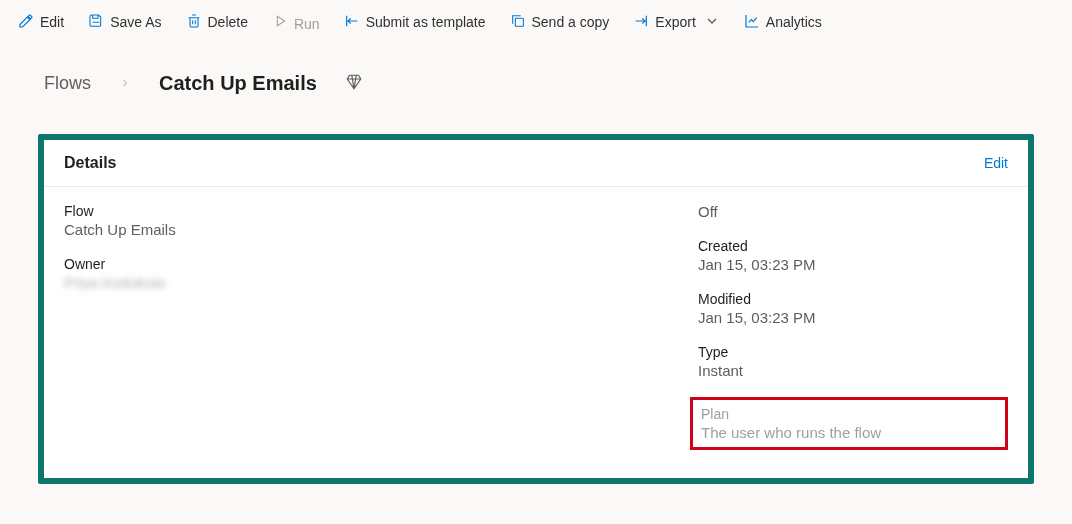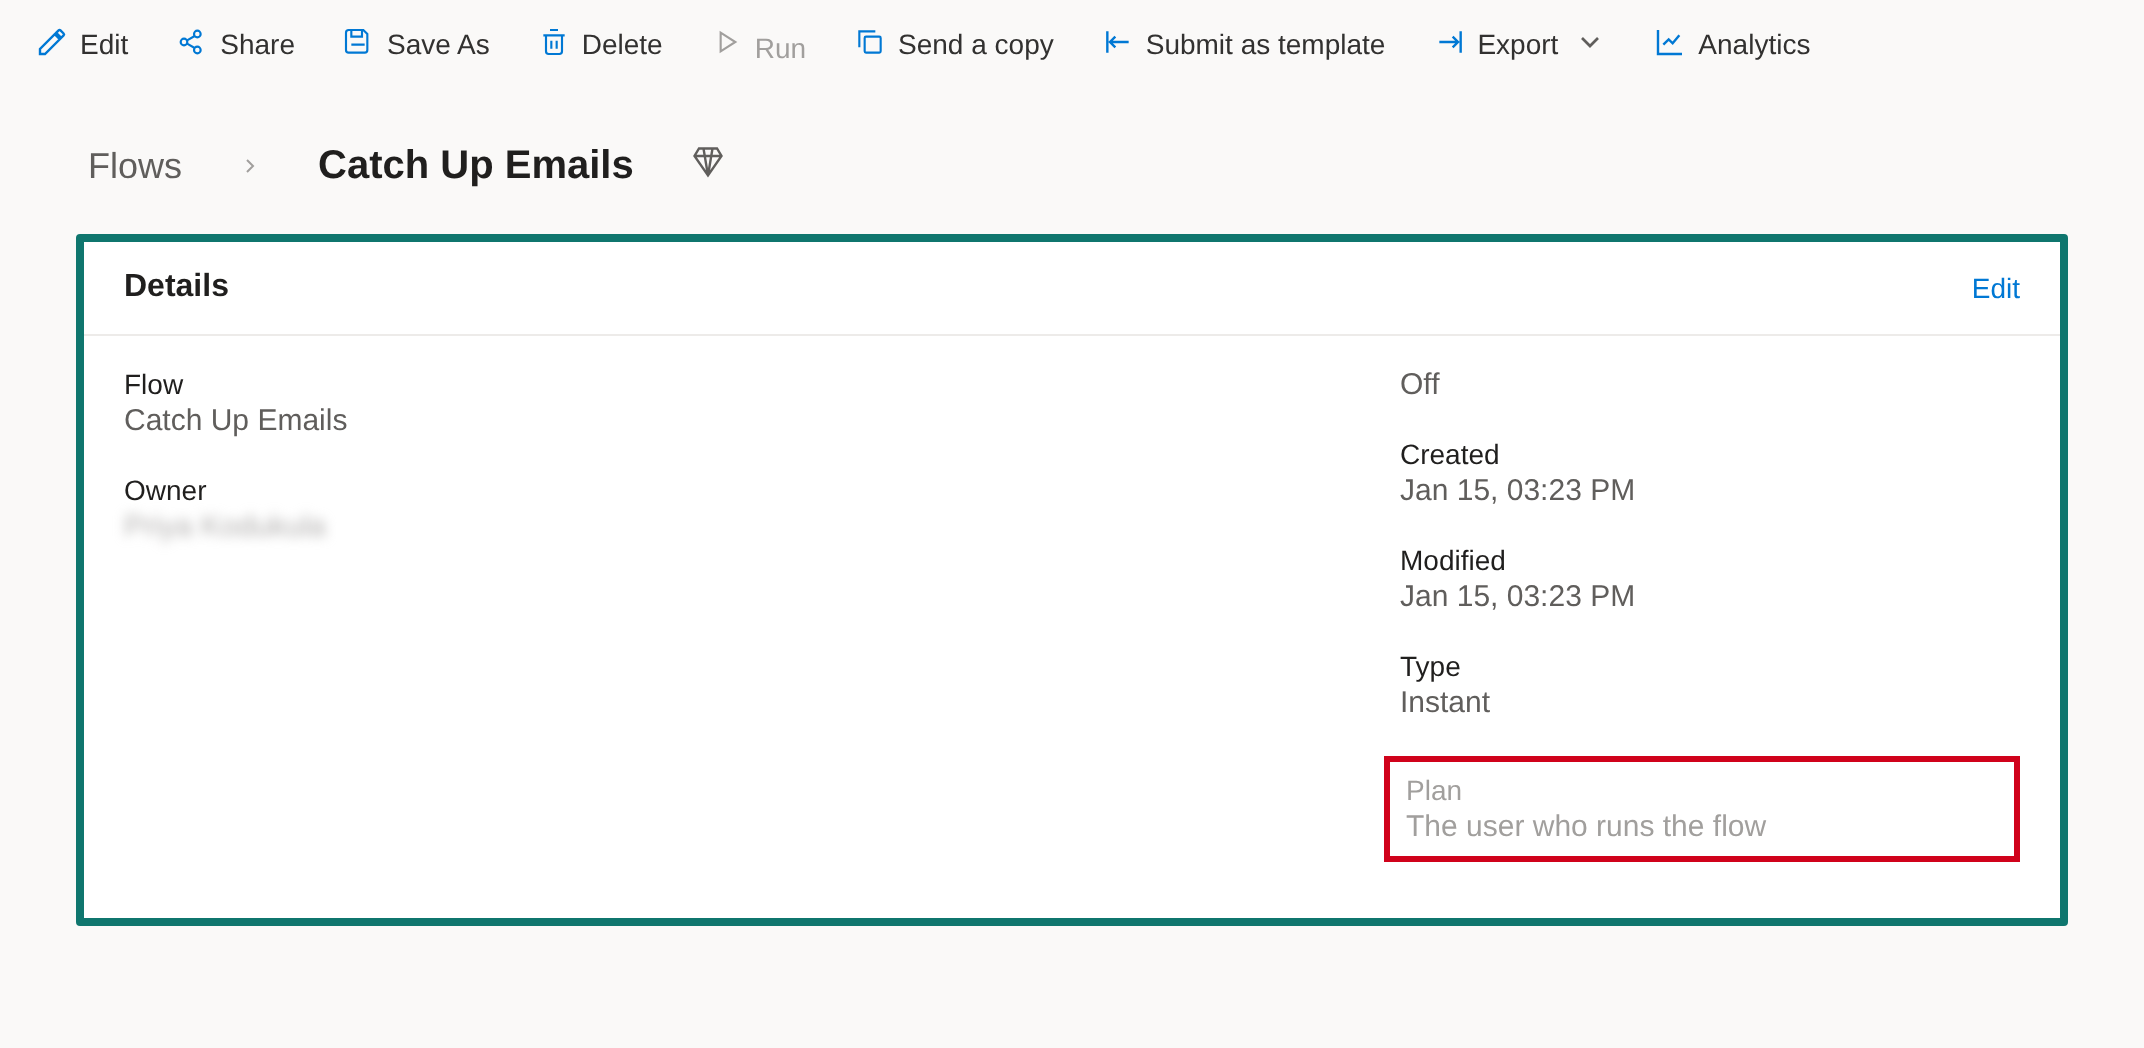--- a/index.html
+++ b/index.html
@@ -42,23 +42,23 @@
     }
     .breadcrumb .sep { color: #a19f9d; font-size: 14px; }
     .breadcrumb .current {
       font-size: 20px;
       font-weight: 700;
       color: #201f1e;
     }
     .diamond-icon svg { width: 18px; height: 18px; }
 
     .card {
-      margin: 0 38px;
+      margin: 17px 38px;
       background: #fff;
-      border: 4px solid #0f766e;
+      border: 6px solid #0f766e;
       border-radius: 2px;
     }
     .card-header {
       display: flex;
       justify-content: space-between;
       align-items: center;
       padding: 14px 20px;
       border-bottom: 1px solid #edebe9;
     }
     .card-title {
@@ -116,31 +116,20 @@
     <span>
       <svg class="icon-blue" viewBox="0 0 24 24" stroke-width="1.8">
           <path d="M3 17.25V21h3.75L17.81 9.94l-3.75-3.75L3 17.25zM20.71 7.04a1 1 0 0 0 0-1.41l-2.34-2.34a1 1 0 0 0-1.41 0l-1.83 1.83 3.75 3.75 1.83-1.83z"></path>
         </svg>
     </span>
     <span>Edit</span>
   </div>
   <div class="toolbar-item">
     <span>
       <svg class="icon-blue" viewBox="0 0 24 24" stroke-width="1.6">
-          <circle cx="6" cy="12" r="2.5"></circle>
-          <circle cx="16" cy="6" r="2.5"></circle>
-          <circle cx="16" cy="18" r="2.5"></circle>
-          <path d="M8 11l6-3.5M8 13l6 3.5"></path>
-        </svg>
-    </span>
-    <span>Share</span>
-  </div>
-  <div class="toolbar-item">
-    <span>
-      <svg class="icon-blue" viewBox="0 0 24 24" stroke-width="1.6">
           <path d="M5 3h11l3 3v12a2 2 0 0 1-2 2H5a2 2 0 0 1-2-2V5a2 2 0 0 1 2-2z"></path>
           <path d="M7 3v5h8V3M7 14h10"></path>
         </svg>
     </span>
     <span>Save As</span>
   </div>
   <div class="toolbar-item">
     <span>
       <svg class="icon-blue" viewBox="0 0 24 24" stroke-width="1.6">
           <path d="M4 7h16M9 3h6M6 7v12a2 2 0 0 0 2 2h8a2 2 0 0 0 2-2V7M10 11v6M14 11v6"></path>
@@ -148,37 +137,37 @@
     </span>
     <span>Delete</span>
   </div>
   <div class="toolbar-item disabled">
     <span>
       <svg class="icon-disabled" viewBox="0 0 24 24" stroke-width="1.6">
           <path d="M8 5v14l11-7z"></path>
         </svg>
     </span>
     <span>Run</span>
+  </div>
+  <div class="toolbar-item">
+    <span>
+      <svg class="icon-blue" viewBox="0 0 24 24" stroke-width="1.8">
+          <path d="M20 12H6M10 8l-4 4 4 4M4 4v16"></path>
+        </svg>
+    </span>
+    <span>Submit as template</span>
   </div>
   <div class="toolbar-item">
     <span>
       <svg class="icon-blue" viewBox="0 0 24 24" stroke-width="1.6">
           <rect x="8" y="8" width="12" height="12" rx="1"></rect>
           <path d="M4 16V4h12"></path>
         </svg>
     </span>
     <span>Send a copy</span>
-  </div>
-  <div class="toolbar-item">
-    <span>
-      <svg class="icon-blue" viewBox="0 0 24 24" stroke-width="1.8">
-          <path d="M20 12H6M10 8l-4 4 4 4M4 4v16"></path>
-        </svg>
-    </span>
-    <span>Submit as template</span>
   </div>
   <div class="toolbar-item">
     <span>
       <svg class="icon-blue" viewBox="0 0 24 24" stroke-width="1.8">
           <path d="M4 12h14M14 8l4 4-4 4M20 4v16"></path>
         </svg>
     </span>
     <span>Export</span>
     <span class="chevron">
       <svg viewBox="0 0 24 24" width="12" height="12" stroke="#605e5c" fill="none" stroke-width="2">

